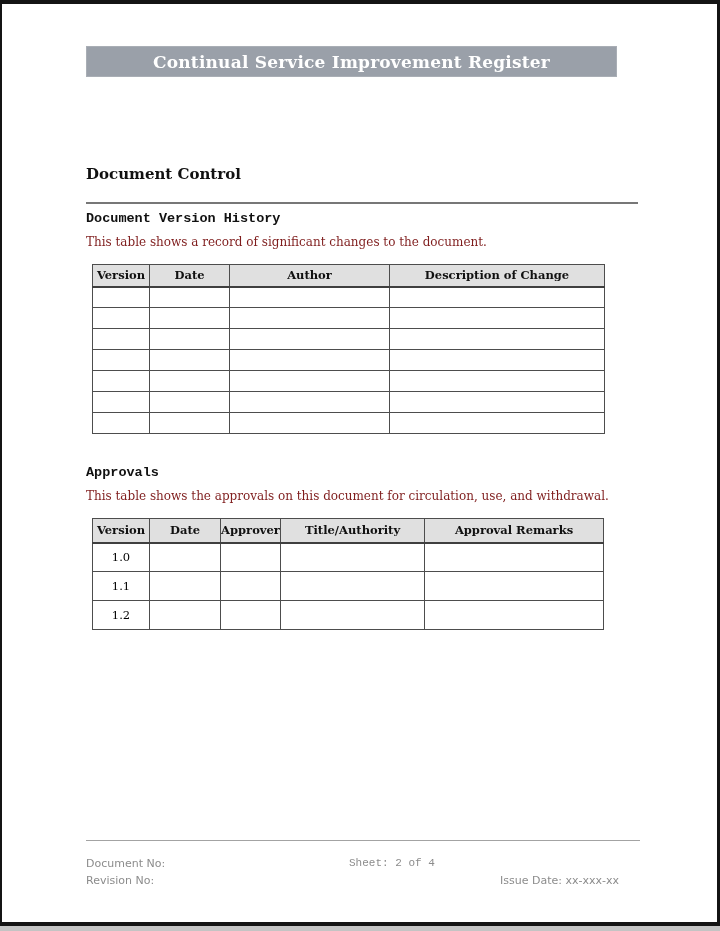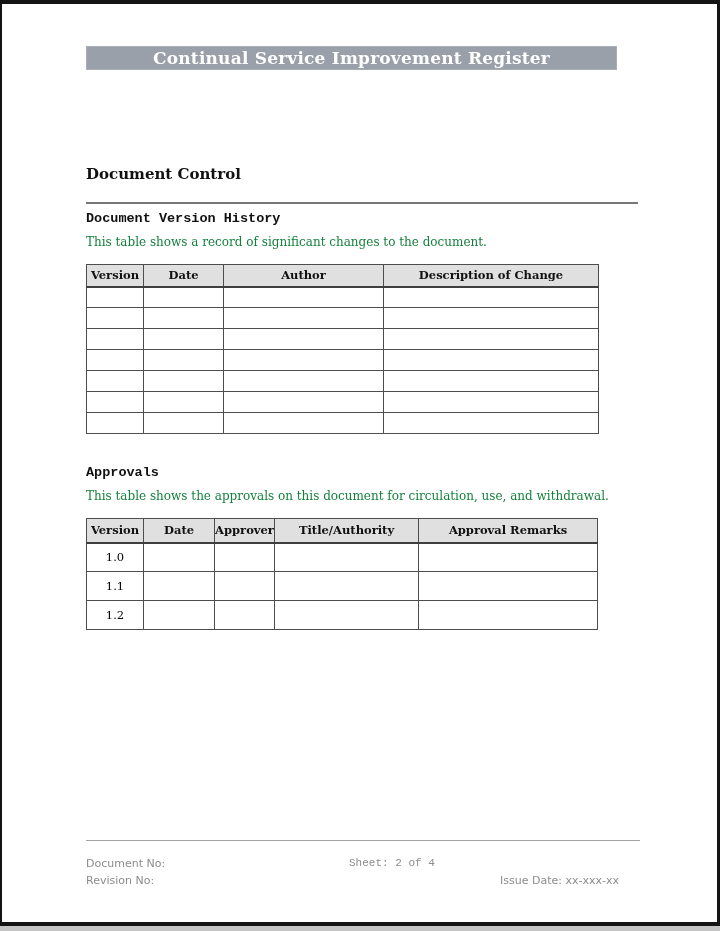--- a/index.html
+++ b/index.html
@@ -14,21 +14,21 @@
     position:absolute; top:0; left:0;
     width:720px; height:926px;
     background:#ffffff;
     border-top:4px solid #141414;
     border-bottom:4px solid #141414;
     border-left:2px solid #141414;
     border-right:3px solid #141414;
   }
   .banner {
     position:absolute; top:42px; left:84px;
-    width:531px; height:24px;
+    width:531px; height:31px;
     background:var(--banner-bg,#9aa0a9);
     border:1px solid #a9aeb5;
     display:flex; align-items:center; justify-content:center;
   }
   .banner-title {
     color:#ffffff; font-weight:bold; font-size:17px;
     letter-spacing:0.2px;
   }
   .content {
     position:absolute; top:161px; left:84px; width:552px;
@@ -38,25 +38,25 @@
     padding-bottom:19px;
     border-bottom:2px solid #777777;
     margin-bottom:7px;
   }
   .sub-heading {
     font-size:13.5px; font-weight:bold; color:#111111;
     margin-bottom:9px;
     font-family:Liberation Mono, monospace;
   }
   .desc {
-    font-size:12px; color:#15803d; margin-bottom:15px;
+    font-size:12px; color:#7f1d1d; margin-bottom:15px;
   }
   table {
     border-collapse:collapse;
-    margin-left:0;
+    margin-left:6px;
     table-layout:fixed;
     border:1px solid #3f3f3f;
     padding-left:14px;
   }
   th, td {
     border:1px solid #4d4d4d;
     font-size:11.5px;
     text-align:center;
     vertical-align:middle;
     overflow:hidden;

